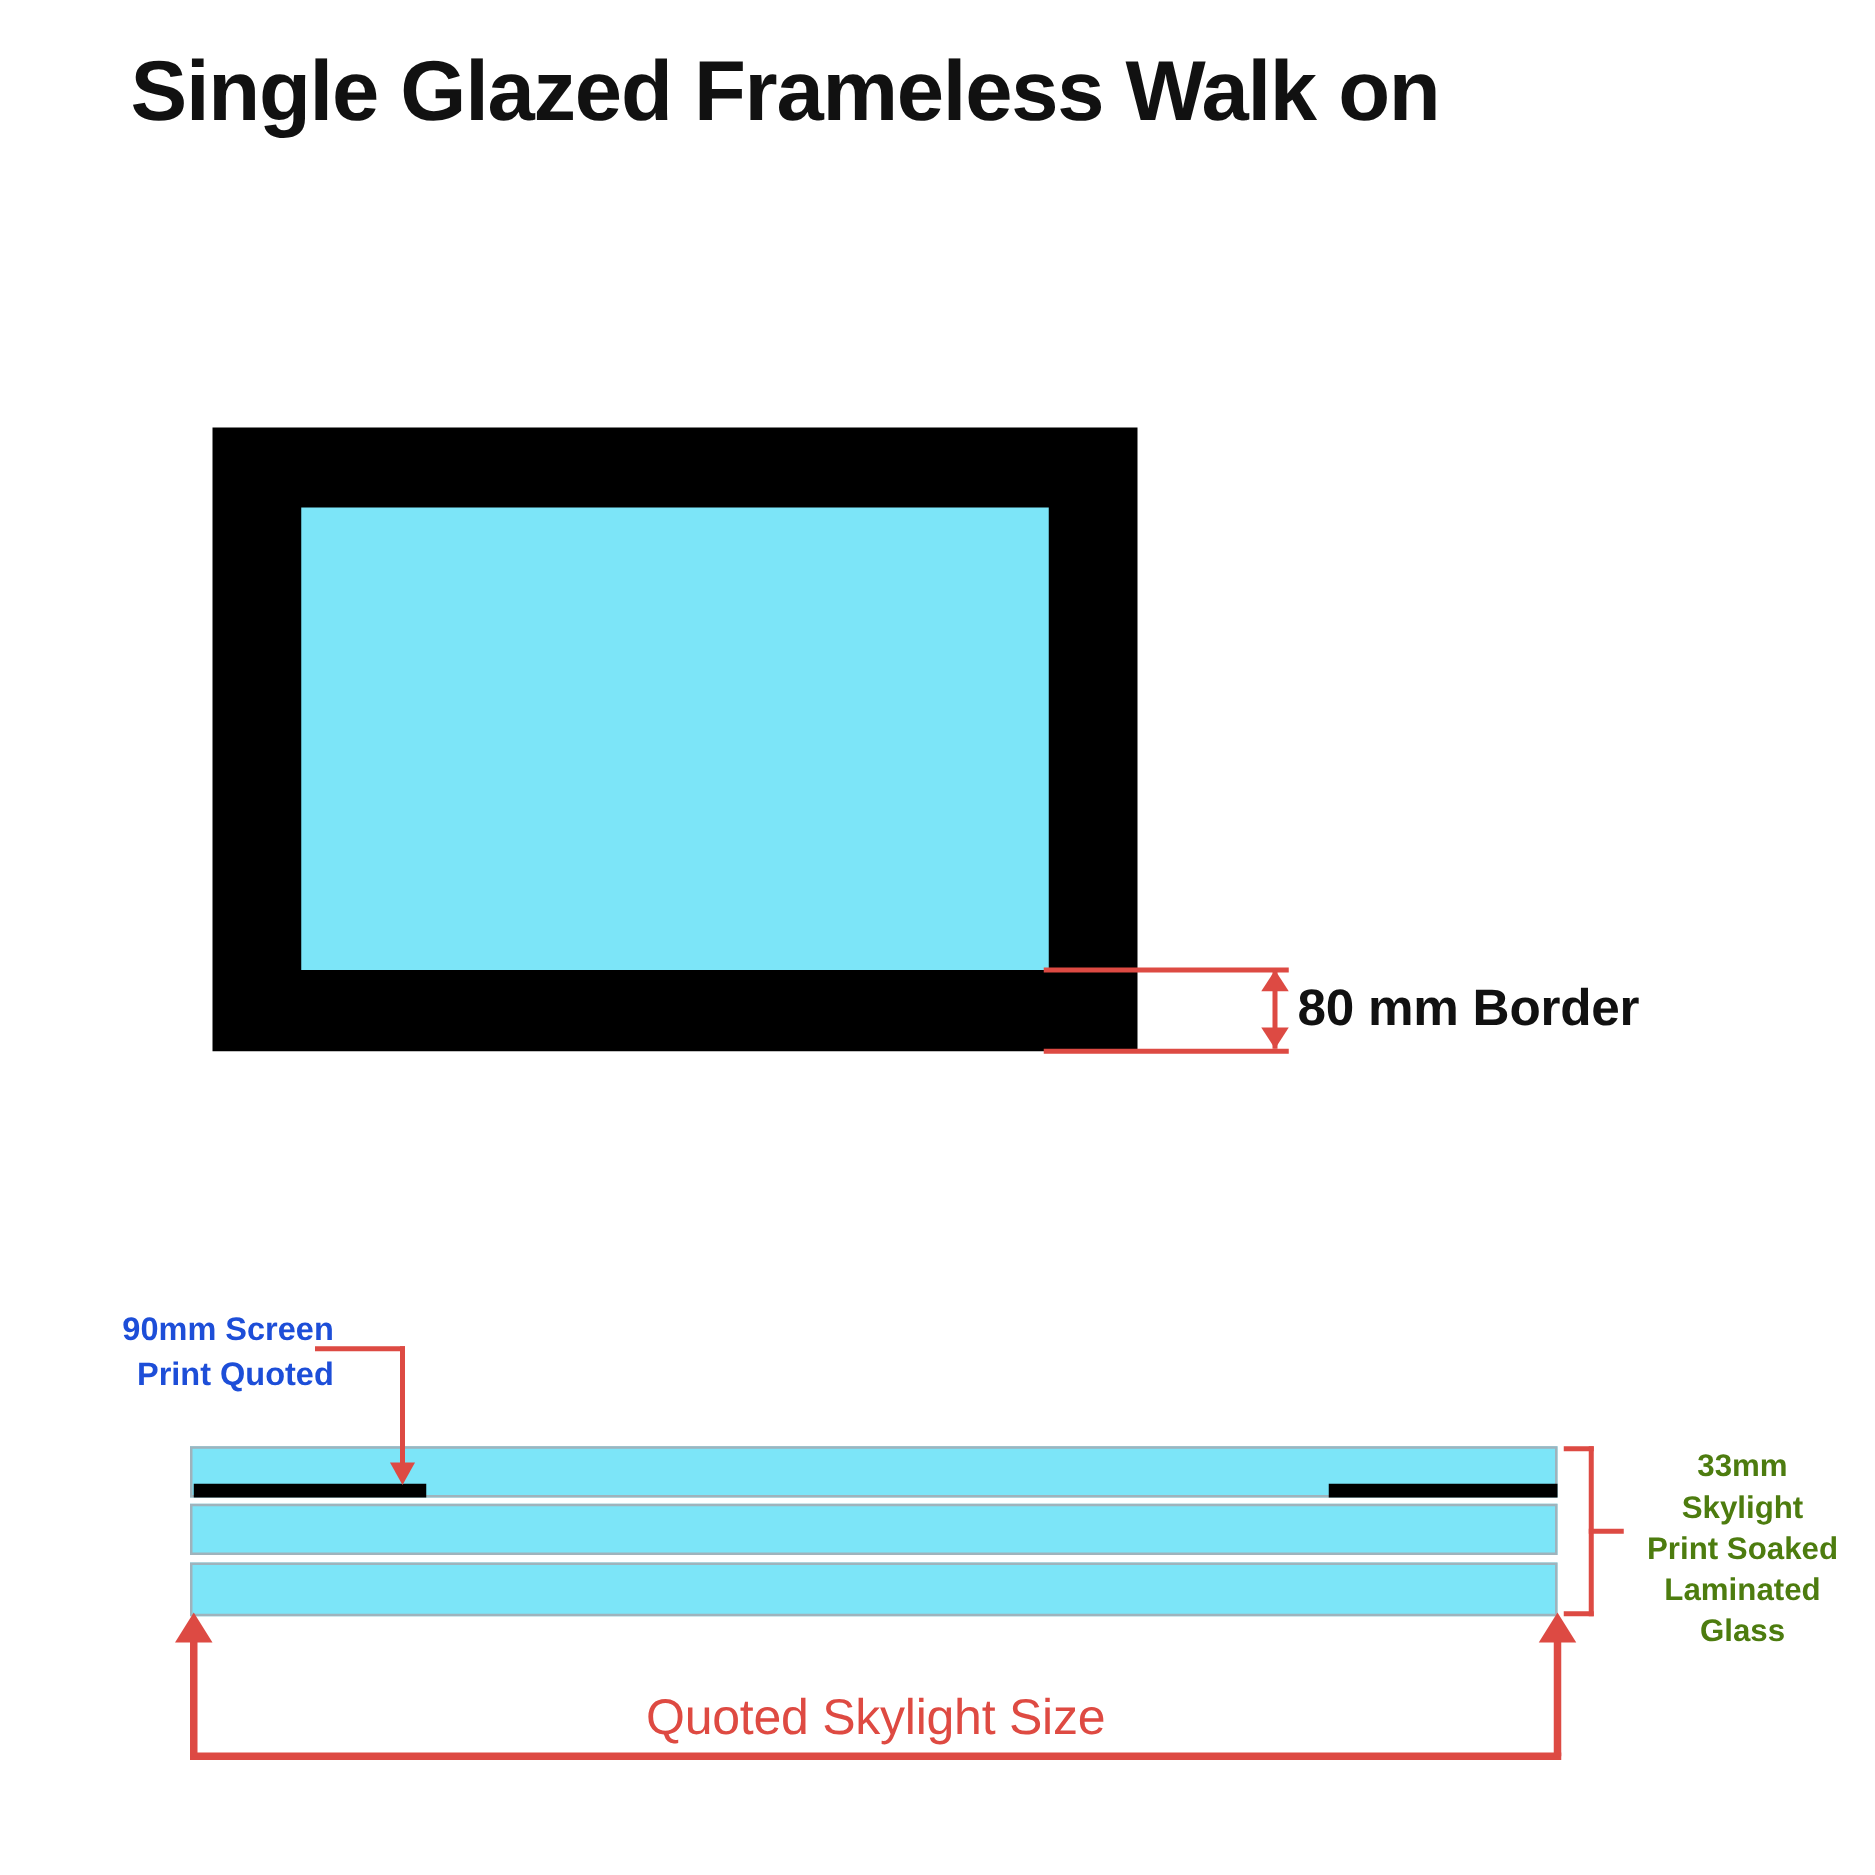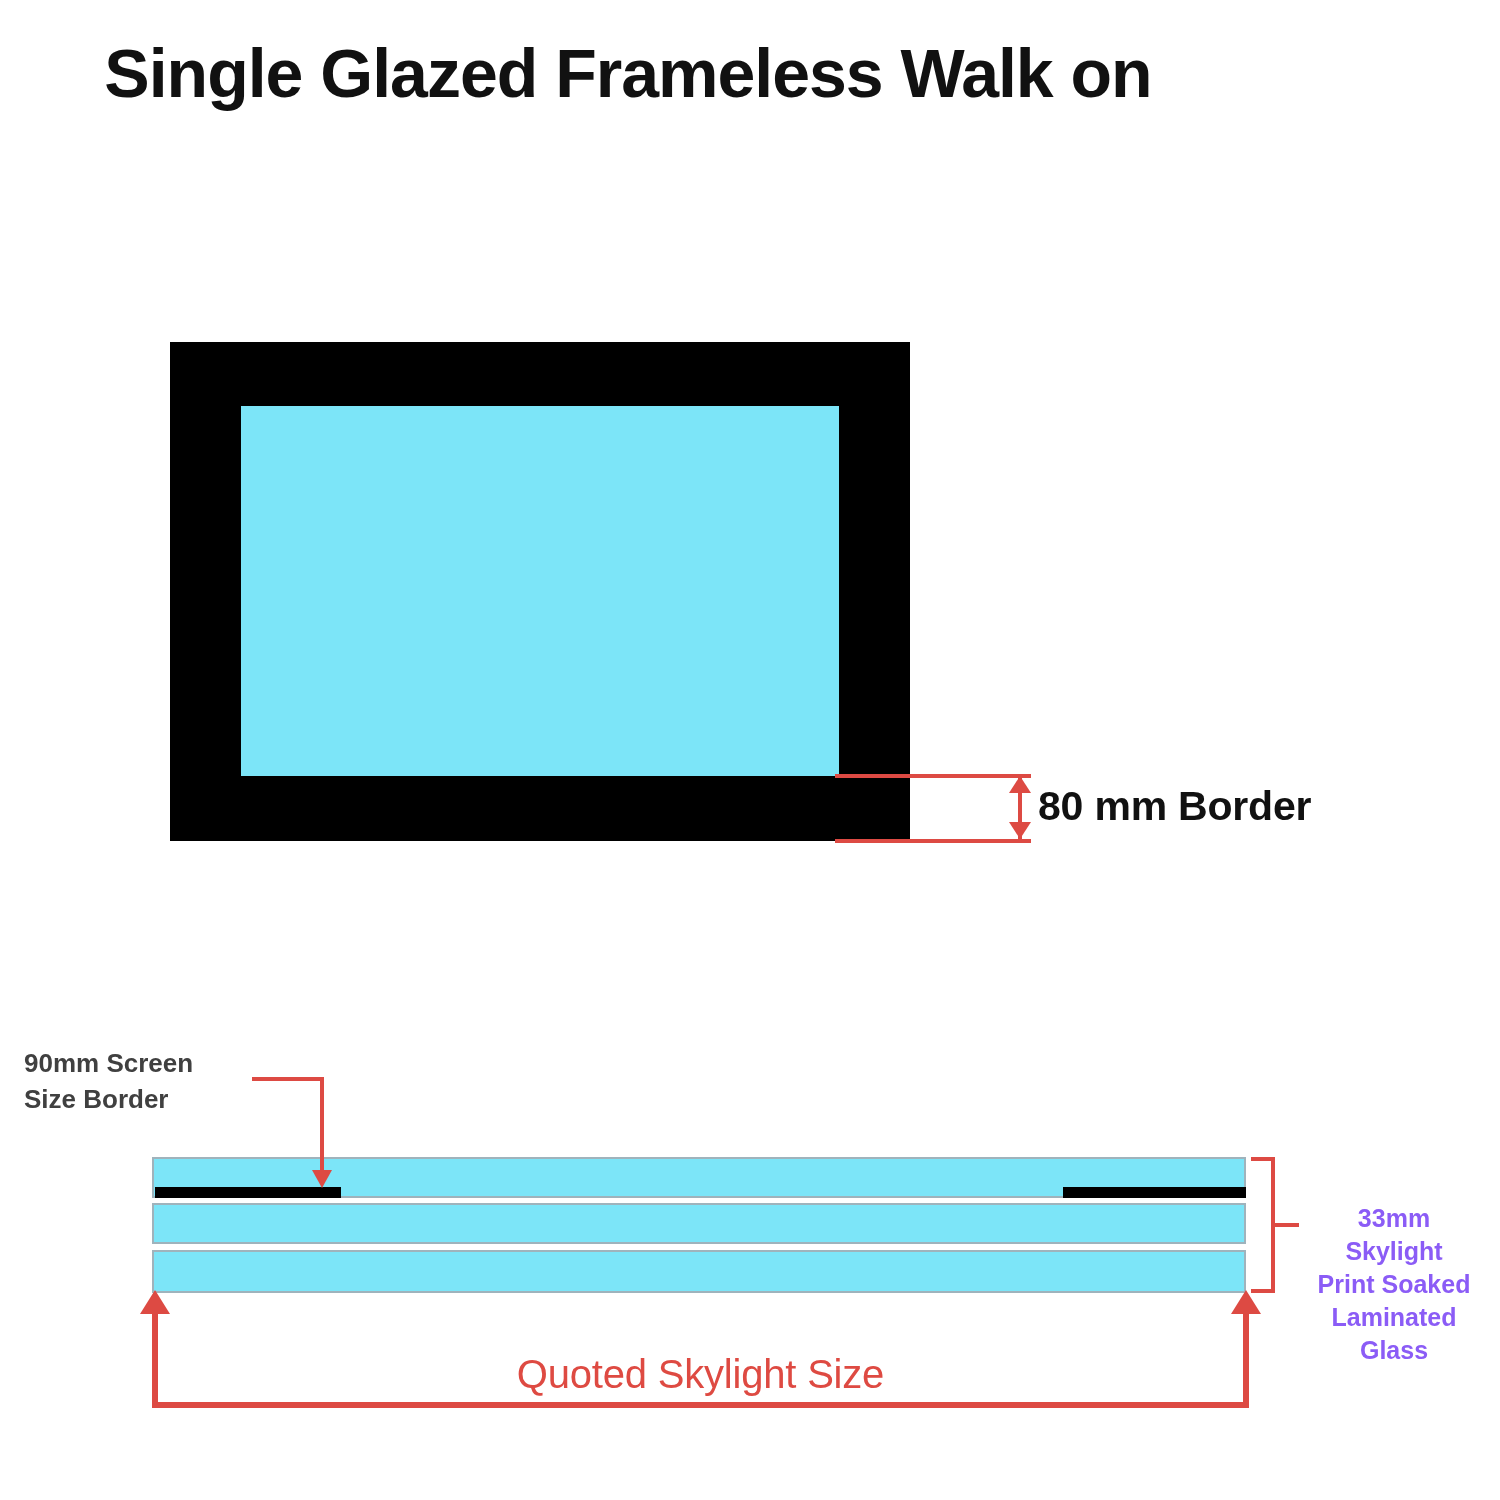--- a/index.html
+++ b/index.html
@@ -137,27 +137,27 @@
     position: absolute;
     left: 312px;
     top: 1170px;
     width: 0; height: 0;
     border-left: 10px solid transparent;
     border-right: 10px solid transparent;
     border-top: 18px solid #dd4a43;
   }
   .label-screenprint {
     position: absolute;
-    left: 24px;
+    left: 45px;
     top: 1046px;
     width: 222px;
-    text-align: left;
+    text-align: right;
     font-size: 26px;
     font-weight: 800;
-    color: #404040;
+    color: #1d4ed8;
     line-height: 1.38;
   }
 
   
   .bracket {
     position: absolute;
     left: 1251px;
     top: 1157px;
     width: 24px;
     height: 136px;
@@ -175,23 +175,22 @@
     background: #dd4a43;
   }
   .label-glass-spec {
     position: absolute;
     left: 1296px;
     top: 1157px;
     width: 196px;
     text-align: center;
     font-size: 25px;
     font-weight: 800;
-    color: #8b5cf6;
+    color: #4d7c0f;
     line-height: 1.32;
-    margin-top: 45px;
   }
 
   
   .qs-baseline {
     position: absolute;
     left: 152px;
     top: 1402px;
     width: 1097px;
     height: 6px;
     background: #dd4a43;
@@ -249,21 +248,21 @@
   <div class="glass-layer l1"></div>
   <div class="glass-layer l2"></div>
   <div class="glass-layer l3"></div>
 
   <div class="print-bar left"></div>
   <div class="print-bar right"></div>
 
   <div class="leader-h"></div>
   <div class="leader-v"></div>
   <div class="leader-arrow"></div>
-  <div class="label-screenprint"><span>90mm Screen</span><br><span>Size Border</span></div>
+  <div class="label-screenprint"><span>90mm Screen</span><br><span>Print Quoted</span></div>
 
   <div class="bracket"></div>
   <div class="bracket-tick"></div>
   <div class="label-glass-spec"><span>33mm</span><br><span>Skylight</span><br><span>Print Soaked</span><br><span>Laminated Glass</span></div>
 
   <div class="qs-baseline"></div>
   <div class="qs-vline left"></div>
   <div class="qs-vline right"></div>
   <div class="qs-arrow left"></div>
   <div class="qs-arrow right"></div>

